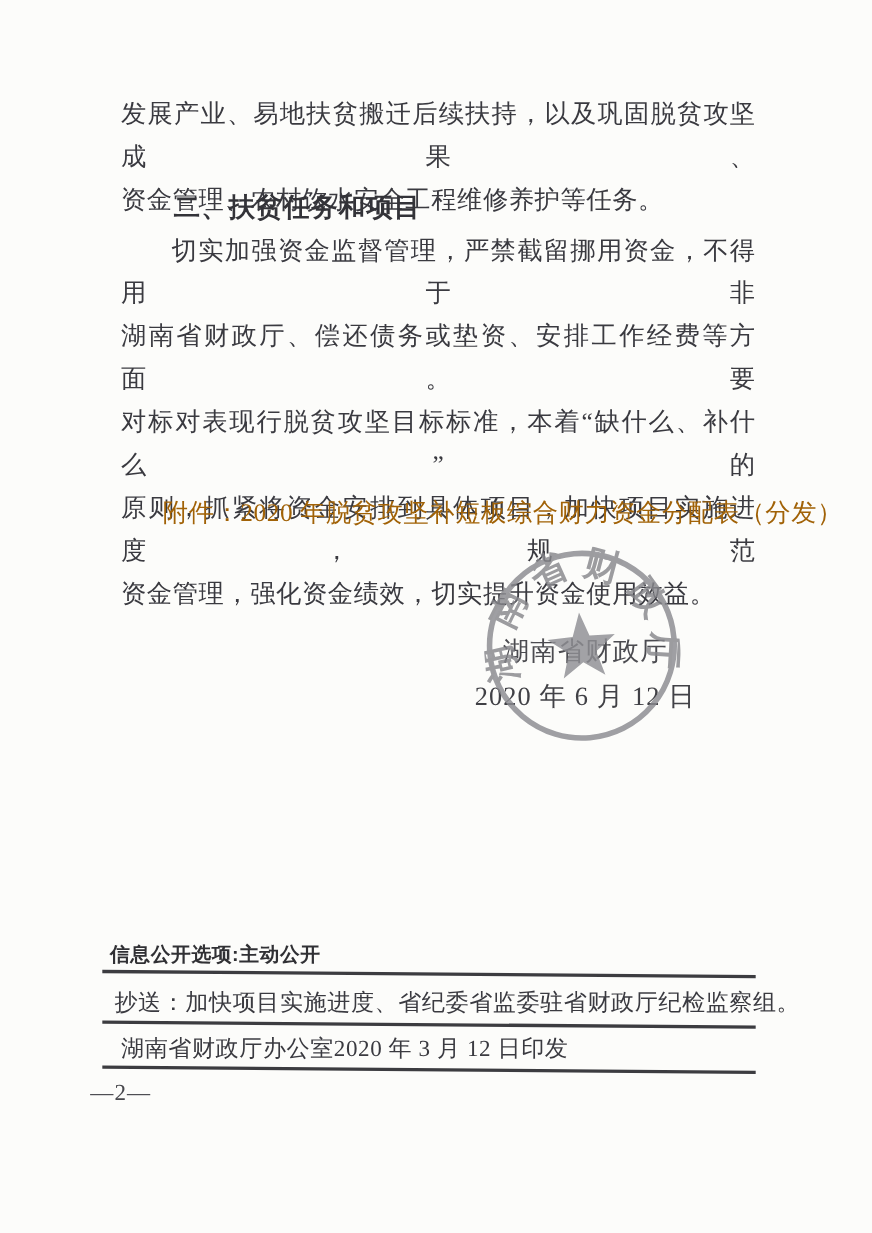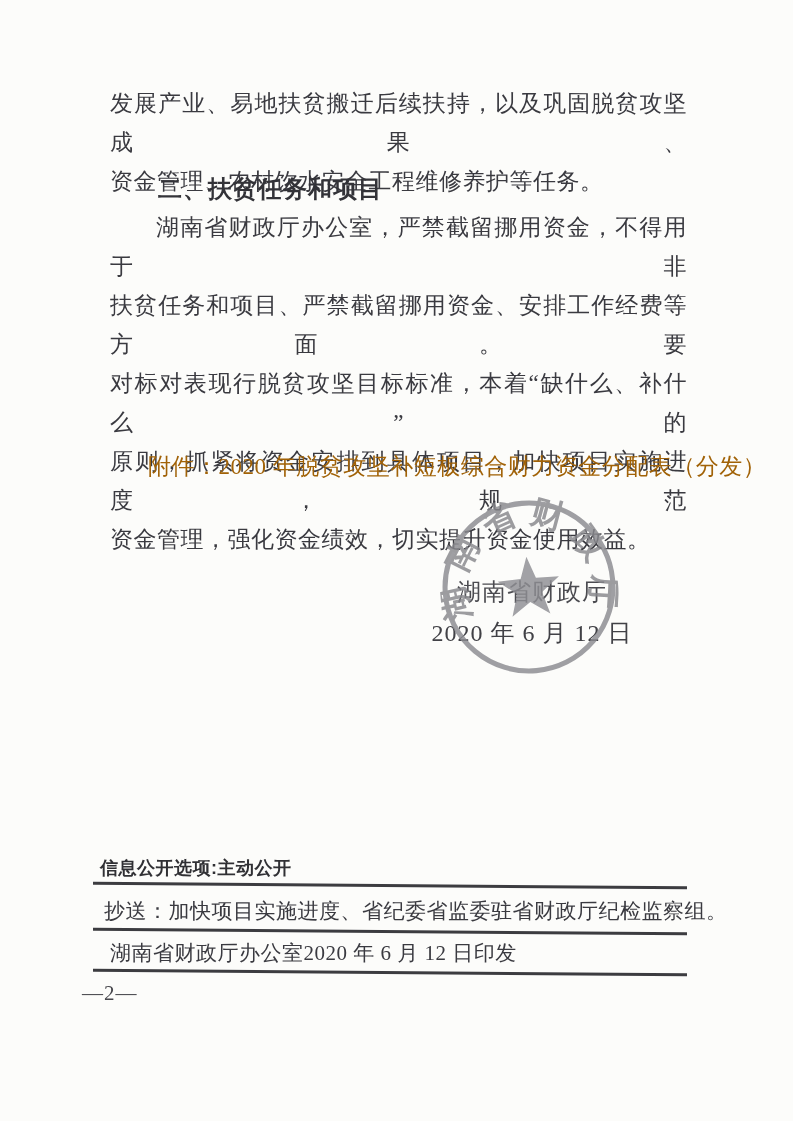--- a/index.html
+++ b/index.html
@@ -136,22 +136,22 @@
 <div id="page">
 
   <div id="para-continuation" class="bodyblock para">
       <div class="line">发展产业、易地扶贫搬迁后续扶持，以及巩固脱贫攻坚成果、</div>
       <div class="line">资金管理、农村饮水安全工程维修养护等任务。</div>
     </div>
 
   <div id="section-heading">二、扶贫任务和项目</div>
 
   <div id="para-supervision" class="bodyblock para">
-      <div class="line">湖南省财政厅办公室，严禁截留挪用资金，不得用于非</div>
-      <div class="line">扶贫任务和项目、严禁截留挪用资金、安排工作经费等方面。要</div>
+      <div class="line">切实加强资金监督管理，严禁截留挪用资金，不得用于非</div>
+      <div class="line">湖南省财政厅、偿还债务或垫资、安排工作经费等方面。要</div>
       <div class="line">对标对表现行脱贫攻坚目标标准，本着“缺什么、补什么”的</div>
       <div class="line">原则，抓紧将资金安排到具体项目，加快项目实施进度，规范</div>
       <div class="line">资金管理，强化资金绩效，切实提升资金使用效益。</div>
     </div>
 
   <div id="attachment-line">附件：2020 年脱贫攻坚补短板综合财力资金分配表（分发）</div>
 
   <div id="issuer-name">湖南省财政厅</div>
   <div id="issue-date">2020 年 6 月 12 日</div>
 
@@ -165,19 +165,19 @@
   </svg>
 
   <div id="disclosure-line">信息公开选项:主动公开</div>
   <div id="rule-1" class="rule"></div>
 
   <div id="cc-line">抄送：加快项目实施进度、省纪委省监委驻省财政厅纪检监察组。</div>
   <div id="rule-2" class="rule"></div>
 
   <div id="office-row">
     <span>湖南省财政厅办公室</span>
-    <span>2020 年 6 月 12 日印发</span>
+    <span>2020 年 3 月 12 日印发</span>
   </div>
   <div id="rule-3" class="rule"></div>
 
   <div id="page-number">—2—</div>
 
 </div>
 
 </body></html>

